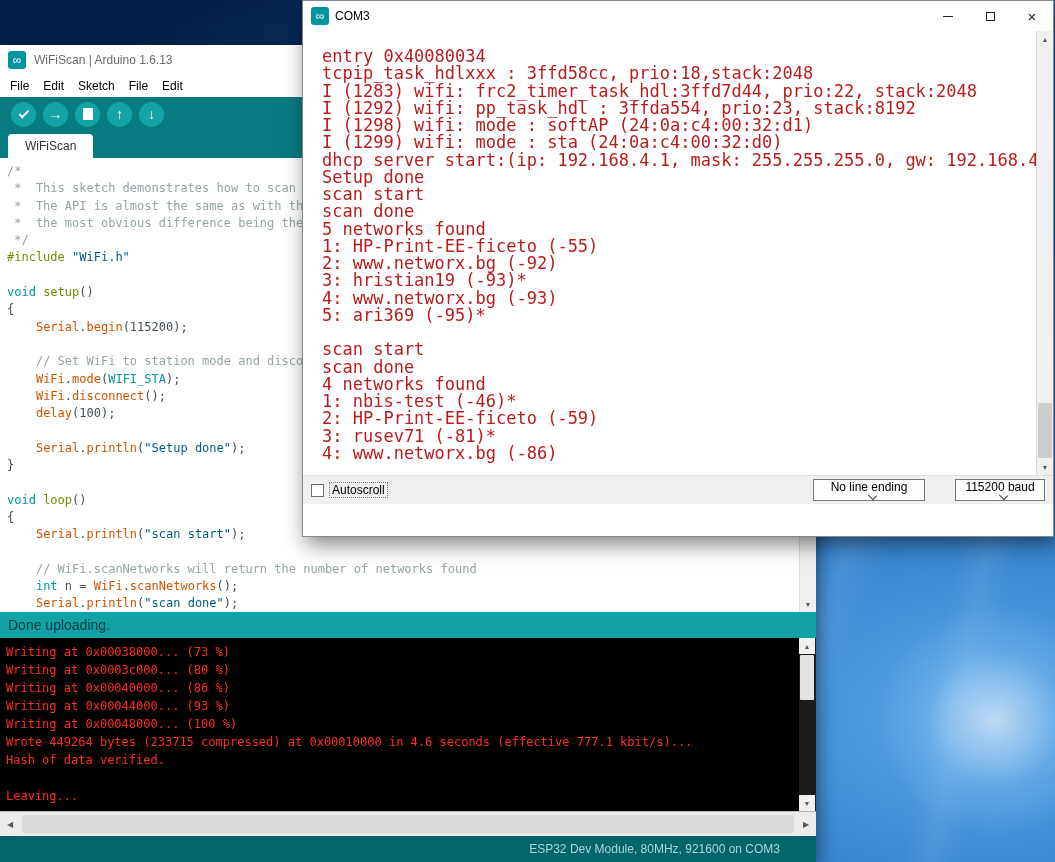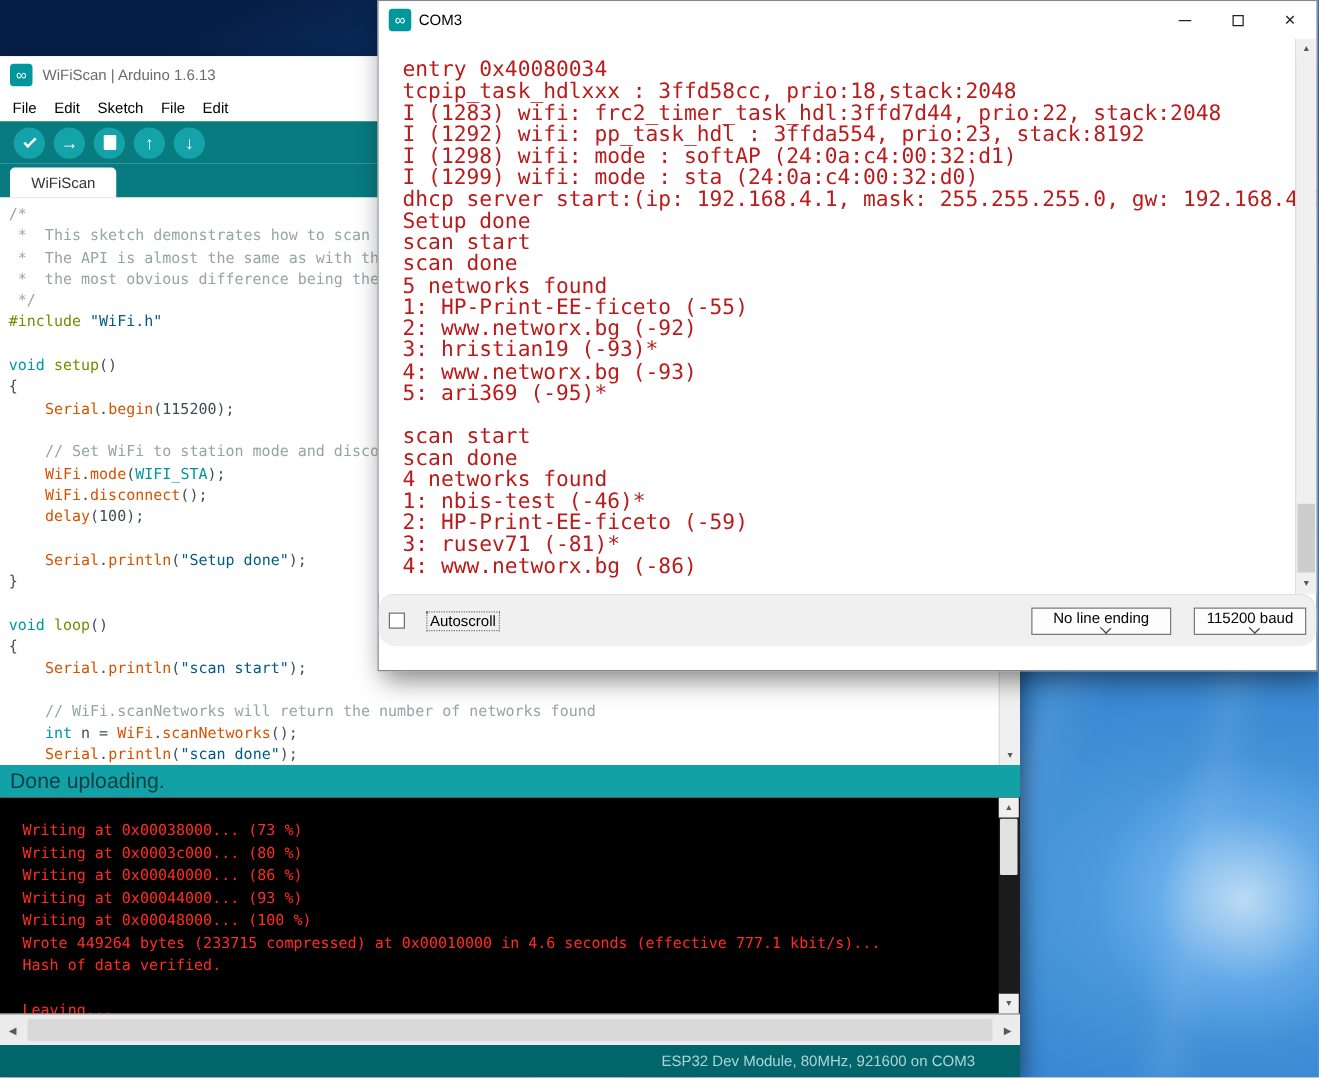--- a/index.html
+++ b/index.html
@@ -41,24 +41,24 @@
   .tok-cm { color:#95a5a6; }
   .tok-kw { color:#00979C; }
   .tok-fn { color:#D35400; }
   .tok-ol { color:#728E00; }
   .tok-st { color:#005C83; }
   .vscroll { position:absolute; right:0; top:0; width:17px; height:100%; background:#f0f0f0; border-left:1px solid #dcdcdc; }
   .vscroll .arr { position:absolute; left:0; width:16px; height:16px; background:#f0f0f0; color:#5a5a5a;
                   font-size:7px; display:flex; align-items:center; justify-content:center; }
   .vscroll .arr.up { top:0; } .vscroll .arr.dn { bottom:0; }
   .vscroll .thumb { position:absolute; left:1px; width:14px; background:#cdcdcd; border-radius:1px; }
-  .ide-statusbar { height:26px; background:#12a1a6; color:#0d3f41; font-size:17px; display:flex;
+  .ide-statusbar { height:26px; background:#12a1a6; color:#0d3f41; font-size:14px; display:flex;
                    align-items:center; padding-left:8px; }
   .ide-console { position:relative; height:173px; background:#000; overflow:hidden; }
-  .ide-console pre { margin:12px; padding:5px 24px 0 6px; font-family:"DejaVu Sans Mono",monospace;
+  .ide-console pre { margin:0; padding:5px 24px 0 6px; font-family:"DejaVu Sans Mono",monospace;
                      font-size:12px; line-height:18px; color:#ff2d21; white-space:pre; }
   .ide-console .vscroll { background:#1c1c1c; border-left:none; }
   .ide-console .vscroll .arr { background:#f0f0f0; }
   .ide-console .vscroll .thumb { background:#e2e2e2; }
   .hscroll { position:relative; height:25px; background:#ececec; border-top:1px solid #b8b8b8; }
   .hscroll .arr { position:absolute; top:0; width:20px; height:100%; background:#ececec; color:#5a5a5a;
                   font-size:8px; display:flex; align-items:center; justify-content:center; }
   .hscroll .arr.lf { left:0; } .hscroll .arr.rt { right:0; }
   .hscroll .thumb { position:absolute; left:22px; right:22px; top:3px; bottom:3px; background:#d9d9d9; border-radius:2px; }
   .ide-bottombar { height:26px; background:#01656b; display:flex; align-items:center; justify-content:flex-end;
@@ -75,28 +75,28 @@
   .gly-max { width:9px; height:9px; border:1px solid #222; }
   .gly-close { font-size:15px; line-height:1; }
   .sm-inputrow { height:31px; display:flex; align-items:center; gap:7px; padding:0 7px; }
   .sm-input { flex:1; height:23px; border:1px solid #7a7a7a; font-size:12px; padding:0 5px;
               font-family:"Liberation Sans",sans-serif; }
   .sm-send { width:55px; height:24px; background:#e1e1e1; border:1px solid #adadad; font-size:12px;
              font-family:"Liberation Sans",sans-serif; }
   .sm-output { position:relative; height:444px; overflow:hidden; background:#fff; }
   .sm-output pre { margin:13px; padding:4px 22px 0 6px; font-family:"DejaVu Sans Mono",monospace;
                    font-size:17px; line-height:17.25px; color:#b91c1c; white-space:pre; }
-  .sm-bottom { height:42px; background:#f0f0f0; border-top:1px solid #dfdfdf; display:flex;
-               align-items:center; padding:0 8px; gap:18px;border-radius:13px; }
+  .sm-bottom { height:29px; background:#f0f0f0; border-top:1px solid #dfdfdf; display:flex;
+               align-items:center; padding:0 8px; gap:6px; }
   .chk { width:13px; height:13px; background:#fff; border:1px solid #707070; }
   .chk-label { font-size:12px; color:#000; outline:1px dotted #777; padding:0 2px; }
   .combo { height:22px; background:#fdfdfd; border:1px solid #7a7a7a; display:flex; align-items:center;
            justify-content:space-between; font-size:12px; color:#000; padding:0 6px;flex-direction:column; }
   .combo.line-end { width:112px; margin-left:auto; }
-  .combo.baud { width:90px; }
+  .combo.baud { width:90px;margin-left:24px; }
   .chev { width:7px; height:7px; border-right:1.5px solid #444; border-bottom:1.5px solid #444;
           transform:rotate(45deg) translate(-1px,-1px); margin-left:6px; }
 </style>
 </head>
 <body>
 
 <div id="stage">
 
   <div id="desktop">
     <div class="beam b1"></div>

